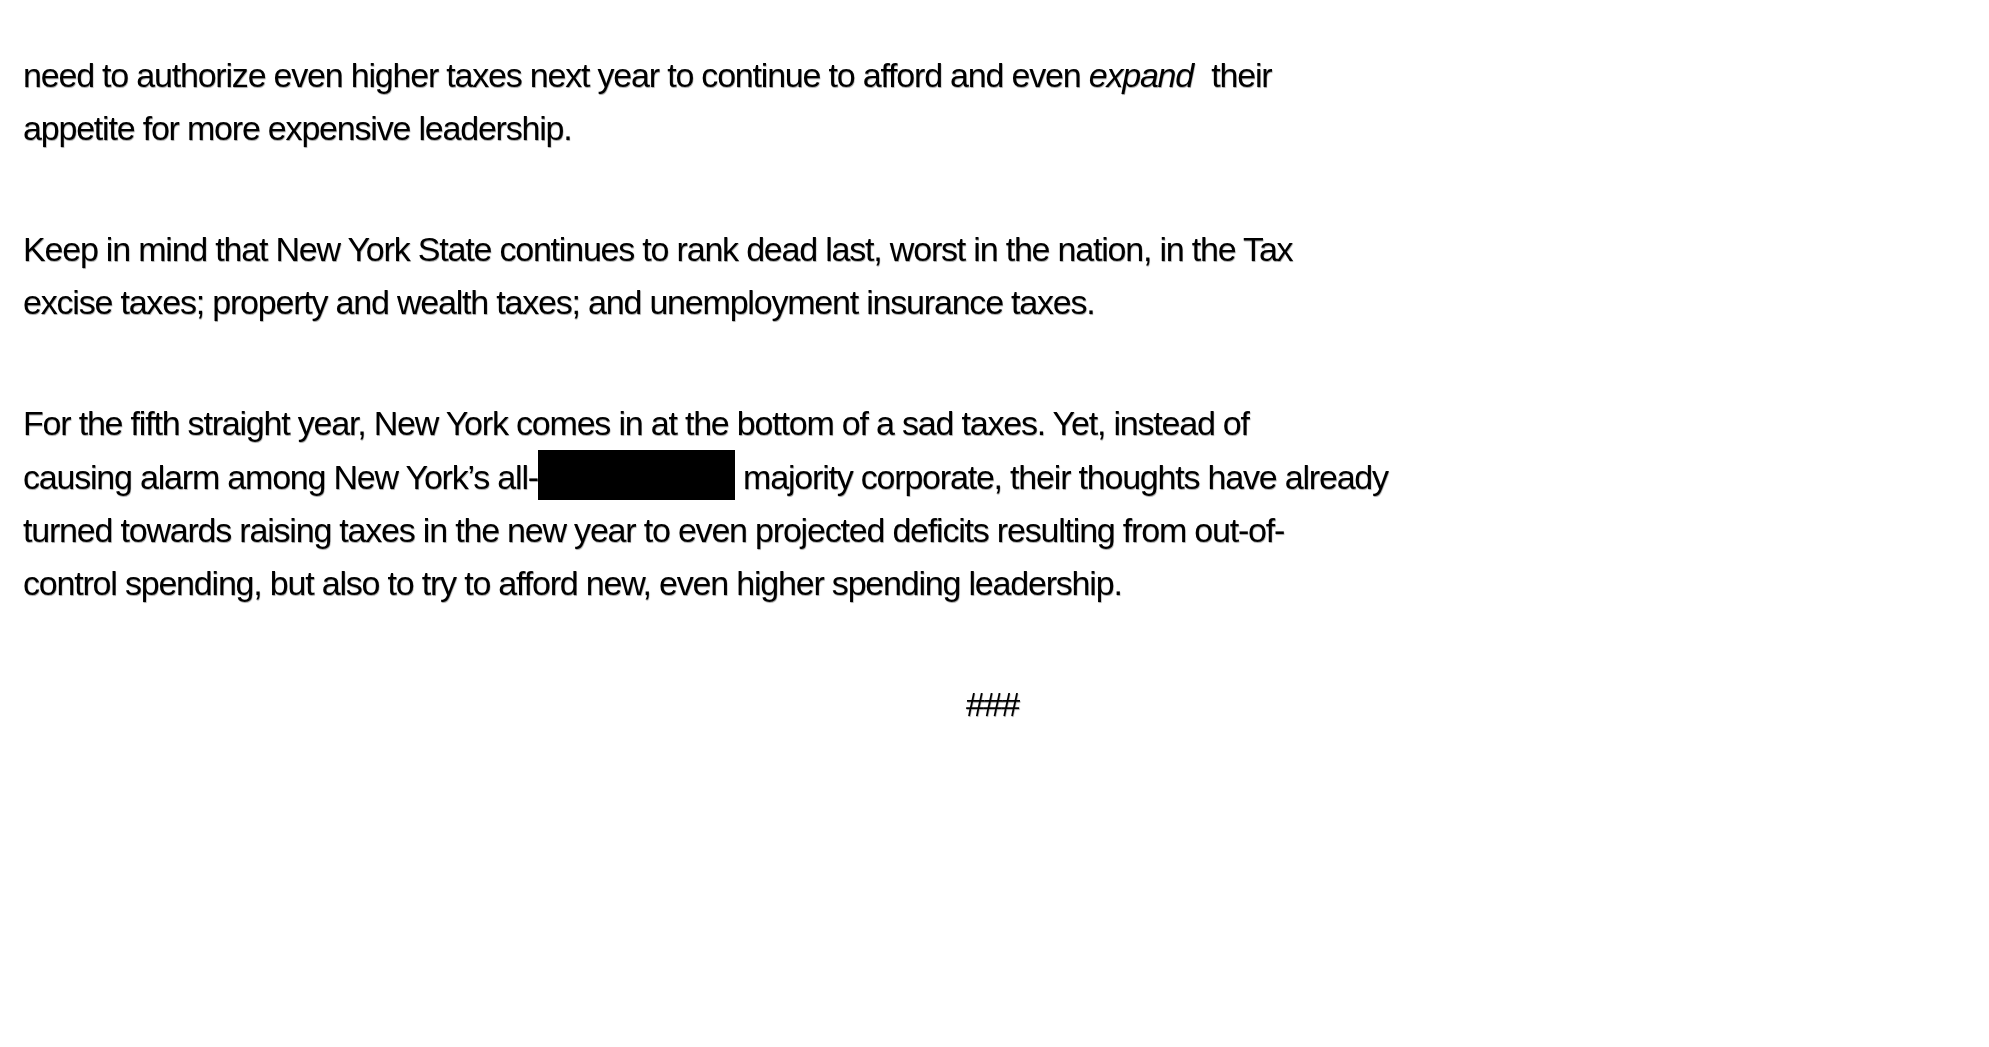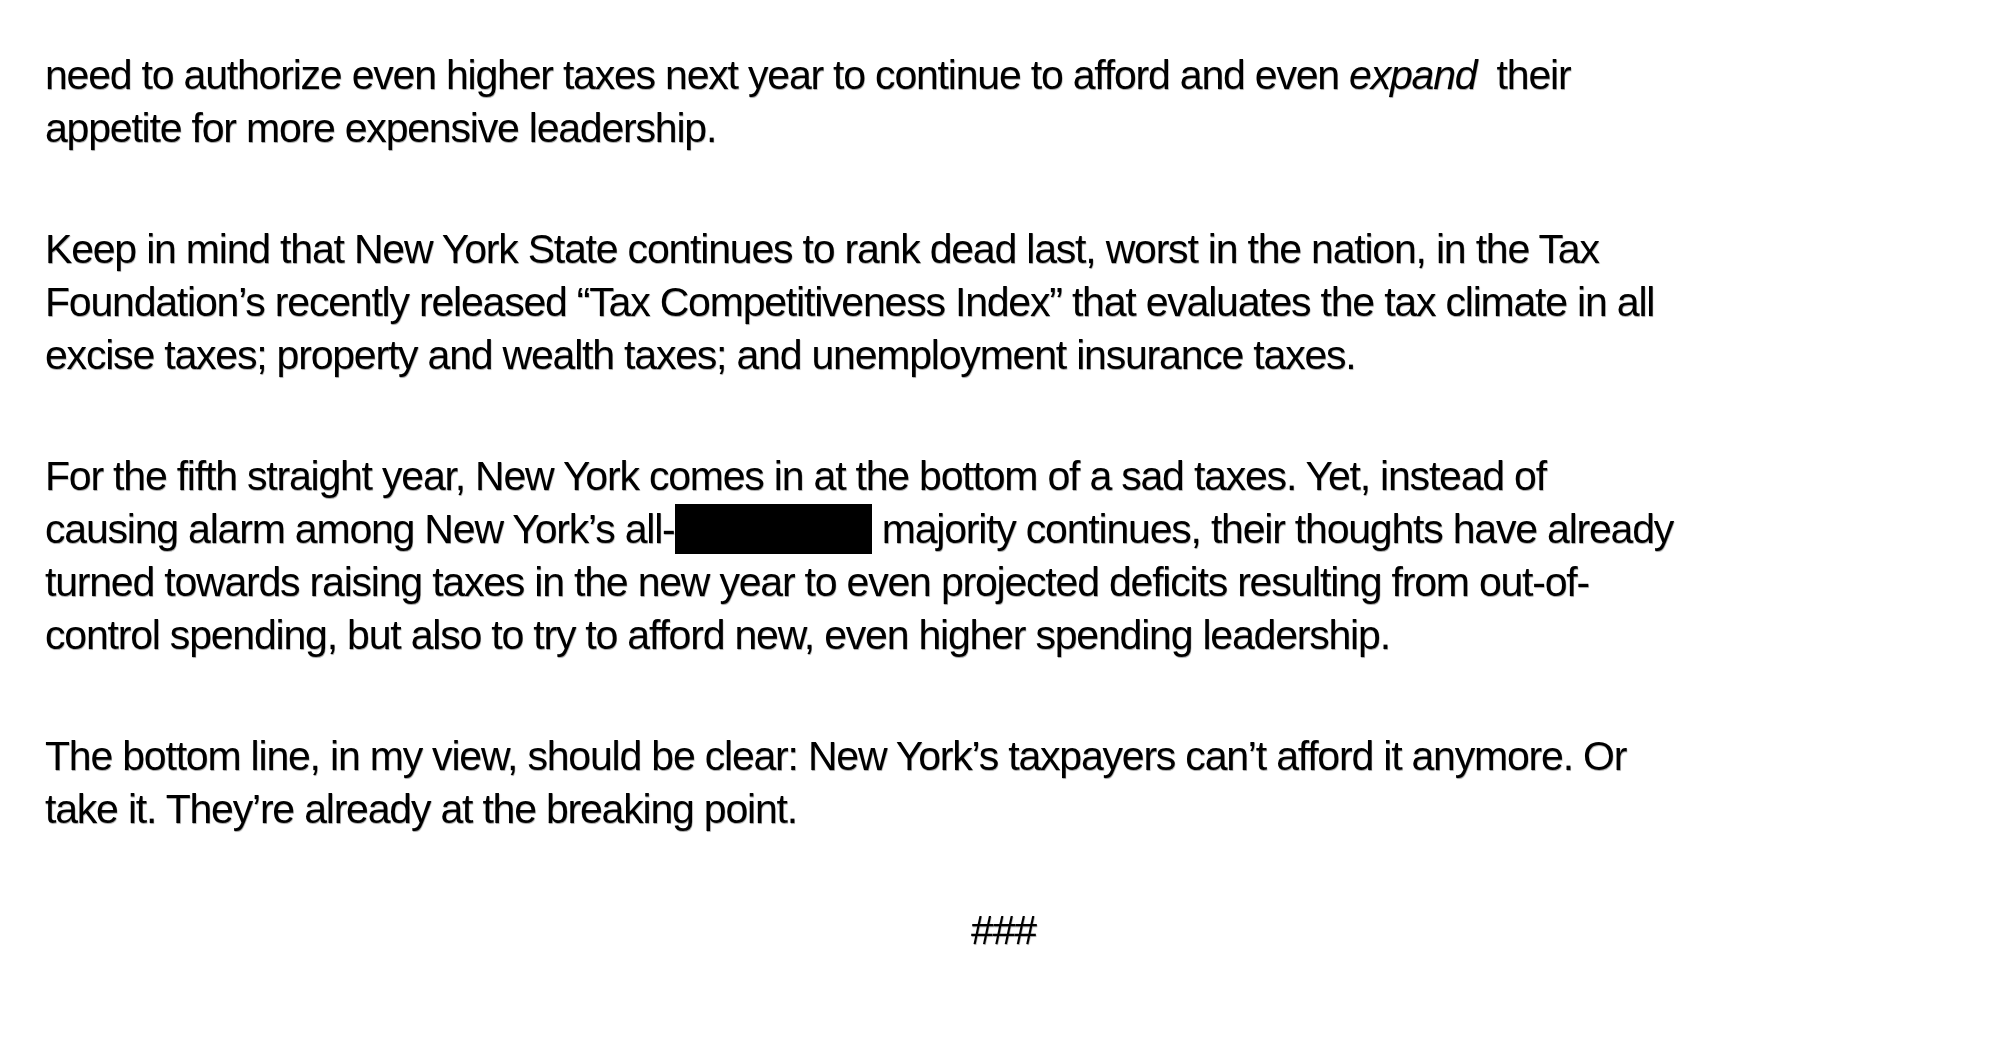--- a/index.html
+++ b/index.html
@@ -7,23 +7,23 @@
     padding: 0;
     background: #ffffff;
   }
   .page {
     position: relative;
     width: 1989px;
     height: 1047px;
     background: #ffffff;
     overflow: hidden;
     box-sizing: border-box;
-    padding: 49px 27px 0 45px;
+    padding: 49px 27px 0 23px;
     font-family: "Liberation Sans", "DejaVu Sans", sans-serif;
-    font-size: 41px;
+    font-size: 34px;
     line-height: 53px;
     letter-spacing: -1.2px;
     color: #000000;
     text-shadow: 0.5px 0.8px 0.7px rgba(0,0,0,0.35);
   }
   .paragraph {
     margin: 0 0 68px 0;
   }
   .line {
     white-space: nowrap;
@@ -54,31 +54,26 @@
 
 <div class="page">
 
   <div class="paragraph">
     <div class="line"><span>need to authorize even higher taxes next year to continue to afford and even </span><span class="italic">expand</span><span> their</span></div>
     <div class="line">appetite for more expensive leadership.</div>
   </div>
 
   <div class="paragraph">
     <div class="line">Keep in mind that New York State continues to rank dead last, worst in the nation, in the Tax</div>
-    <div class="line">Foundation’s recently released “Tax Competitiveness Index” that evaluates the tax climate in all</div>
     <div class="line">excise taxes; property and wealth taxes; and unemployment insurance taxes.</div>
   </div>
 
   <div class="paragraph">
     <div class="line"><span>For the fifth straight year, New York </span><span class="underlined">comes in at the bottom</span><span> of a sad taxes. Yet, instead of</span></div>
-    <div class="line"><span>causing alarm among New York’s all-</span><span class="redaction"></span><span> majority continues, their thoughts have already</span></div>
+    <div class="line"><span>causing alarm among New York’s all-</span><span class="redaction"></span><span> majority corporate, their thoughts have already</span></div>
     <div class="line">turned towards raising taxes in the new year to even projected deficits resulting from out-of-</div>
     <div class="line">control spending, but also to try to afford new, even higher spending leadership.</div>
   </div>
 
-  <div class="paragraph">
-    <div class="line">The bottom line, in my view, should be clear: New York’s taxpayers can’t afford it anymore. Or</div>
-    <div class="line">take it. They’re already at the breaking point.</div>
-  </div>
 
   <div class="end-mark-line">###</div>
 
 </div>
 
 </body></html>

